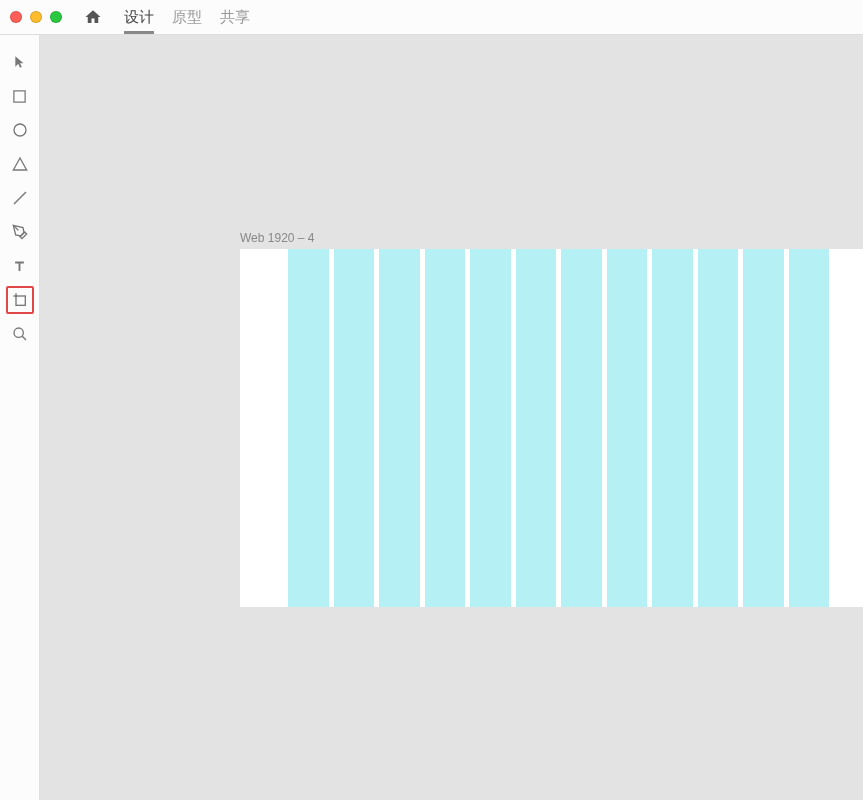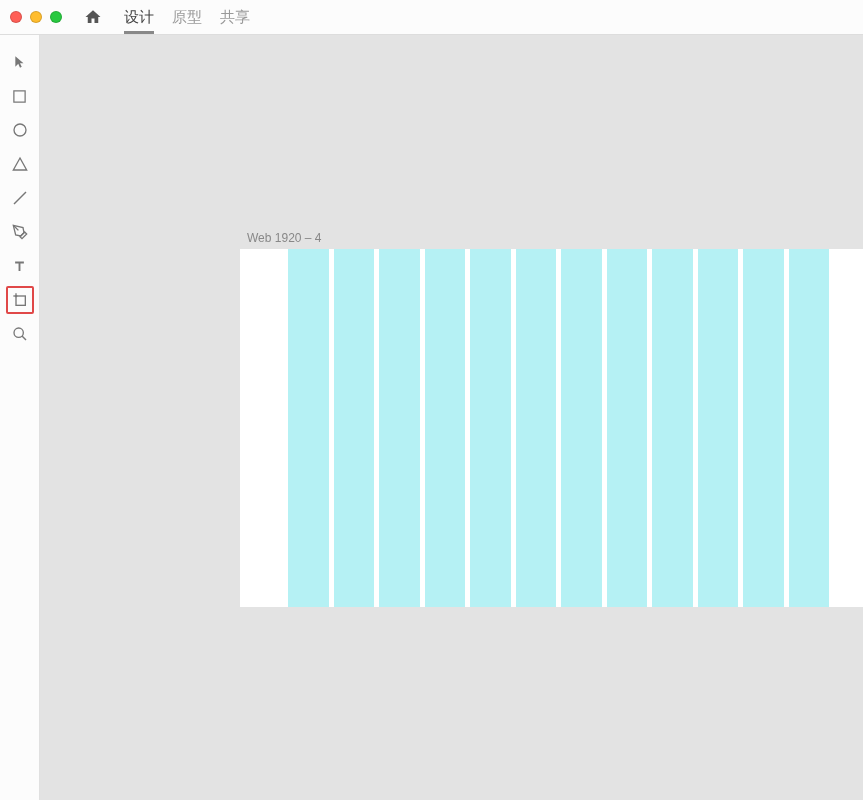--- a/index.html
+++ b/index.html
@@ -94,21 +94,21 @@
       border: 2px solid #e04848;
     }
     .canvas {
       flex: 1;
       background: #e3e3e3;
       position: relative;
       overflow: hidden;
     }
     .artboard-label {
       position: absolute;
-      left: 207px;
+      left: 200px;
       top: 196px;
       font-size: 12px;
       color: #888;
     }
     .artboard {
       position: absolute;
       left: 200px;
       top: 214px;
       width: 637px;
       height: 358px;

